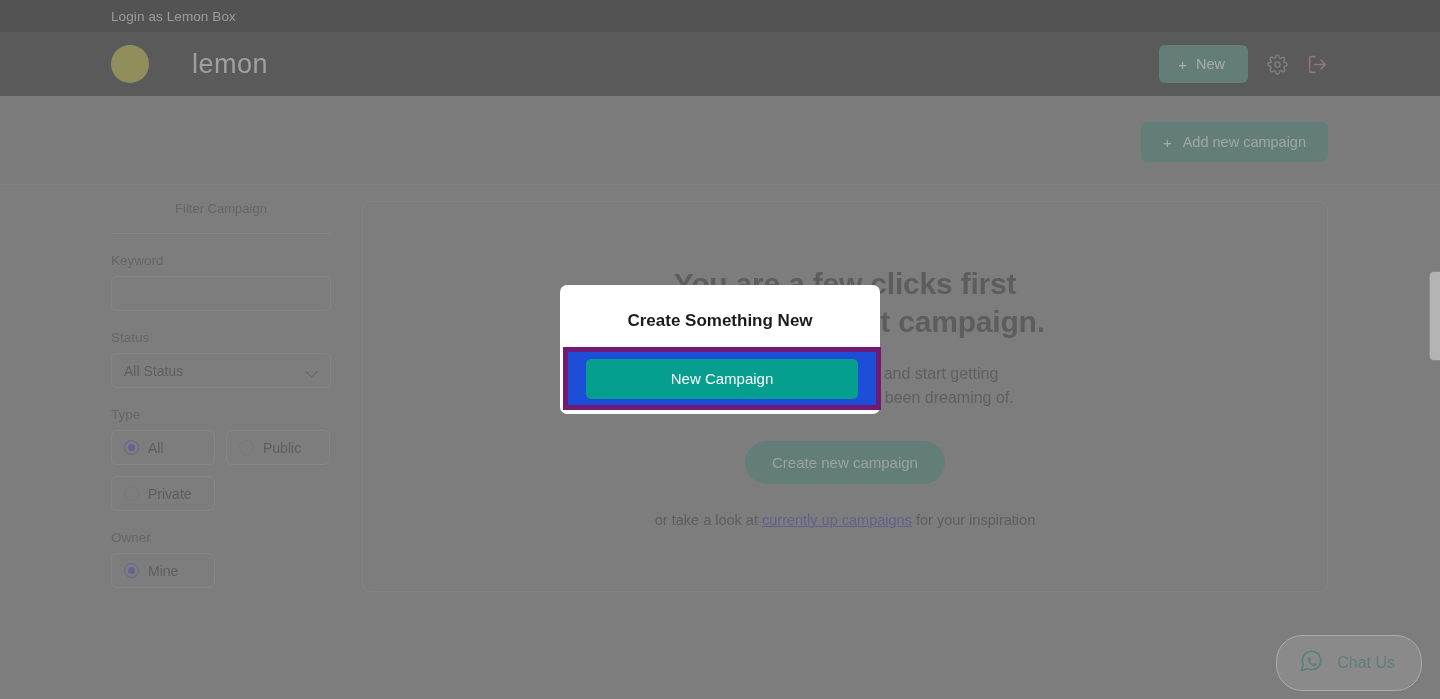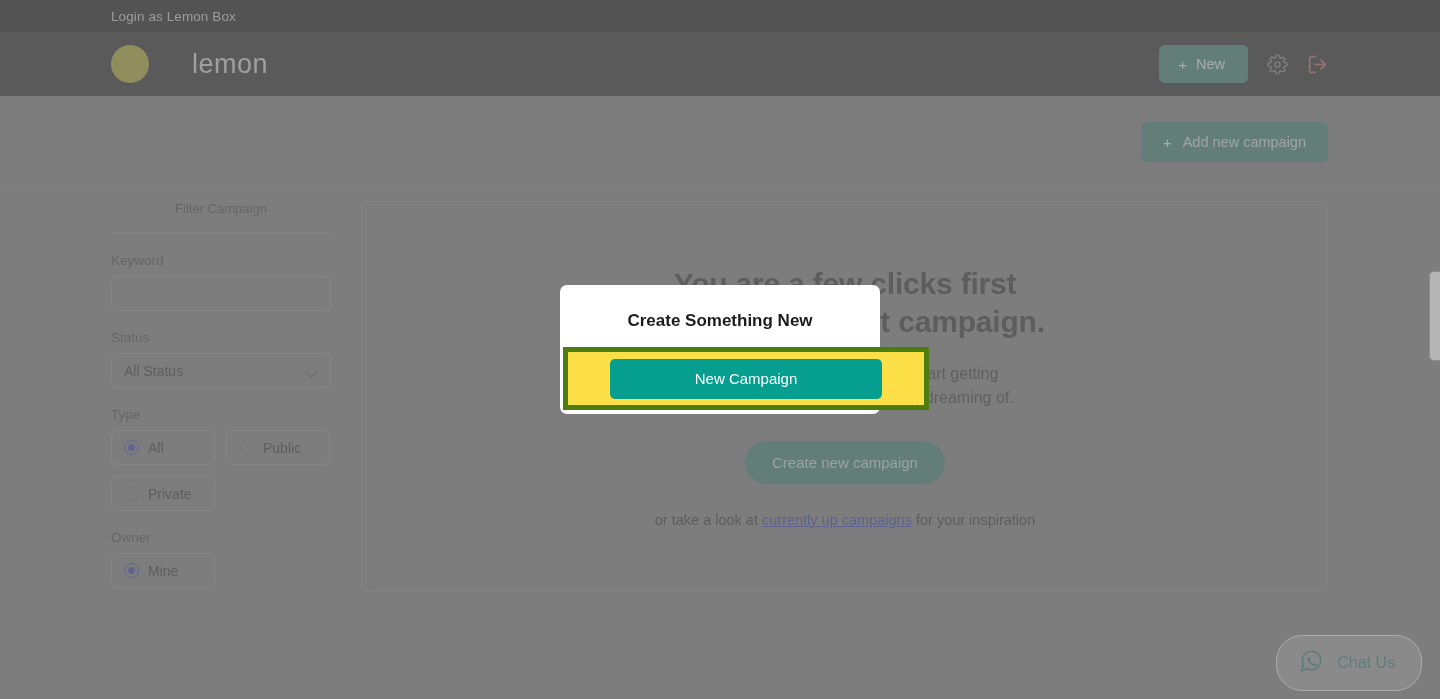--- a/index.html
+++ b/index.html
@@ -205,23 +205,23 @@
     border-radius: 7px;
     z-index: 100;
     display: flex; flex-direction: column; align-items: center;
   }
   .modal-title {
     margin-top: 26px;
     font-size: 17px; font-weight: bold; color: #1c1c1c;
   }
   .modal-highlight {
     position: absolute; left: 3px; top: 62px;
-    width: 366px; height: 63px;
-    border: 5px solid #4d7c0f;
-    background: #fde047;
+    width: 318px; height: 63px;
+    border: 5px solid #701a75;
+    background: #1d4ed8;
     display: flex; align-items: center; justify-content: center;
   }
   .btn-new-campaign {
     width: 272px; height: 40px;
     background: #069e8e;
     color: #ffffff;
     font-size: 15px;
     border: none; border-radius: 5px;
     font-family: "Liberation Sans", sans-serif;
   }

